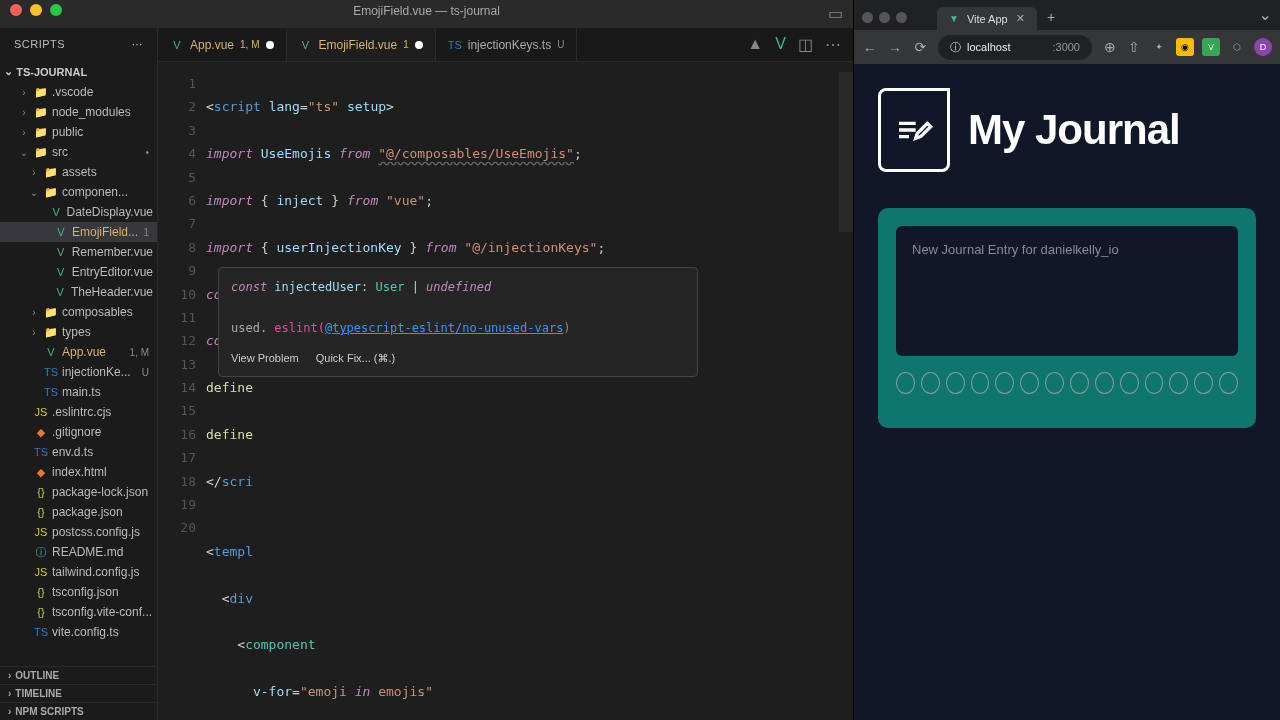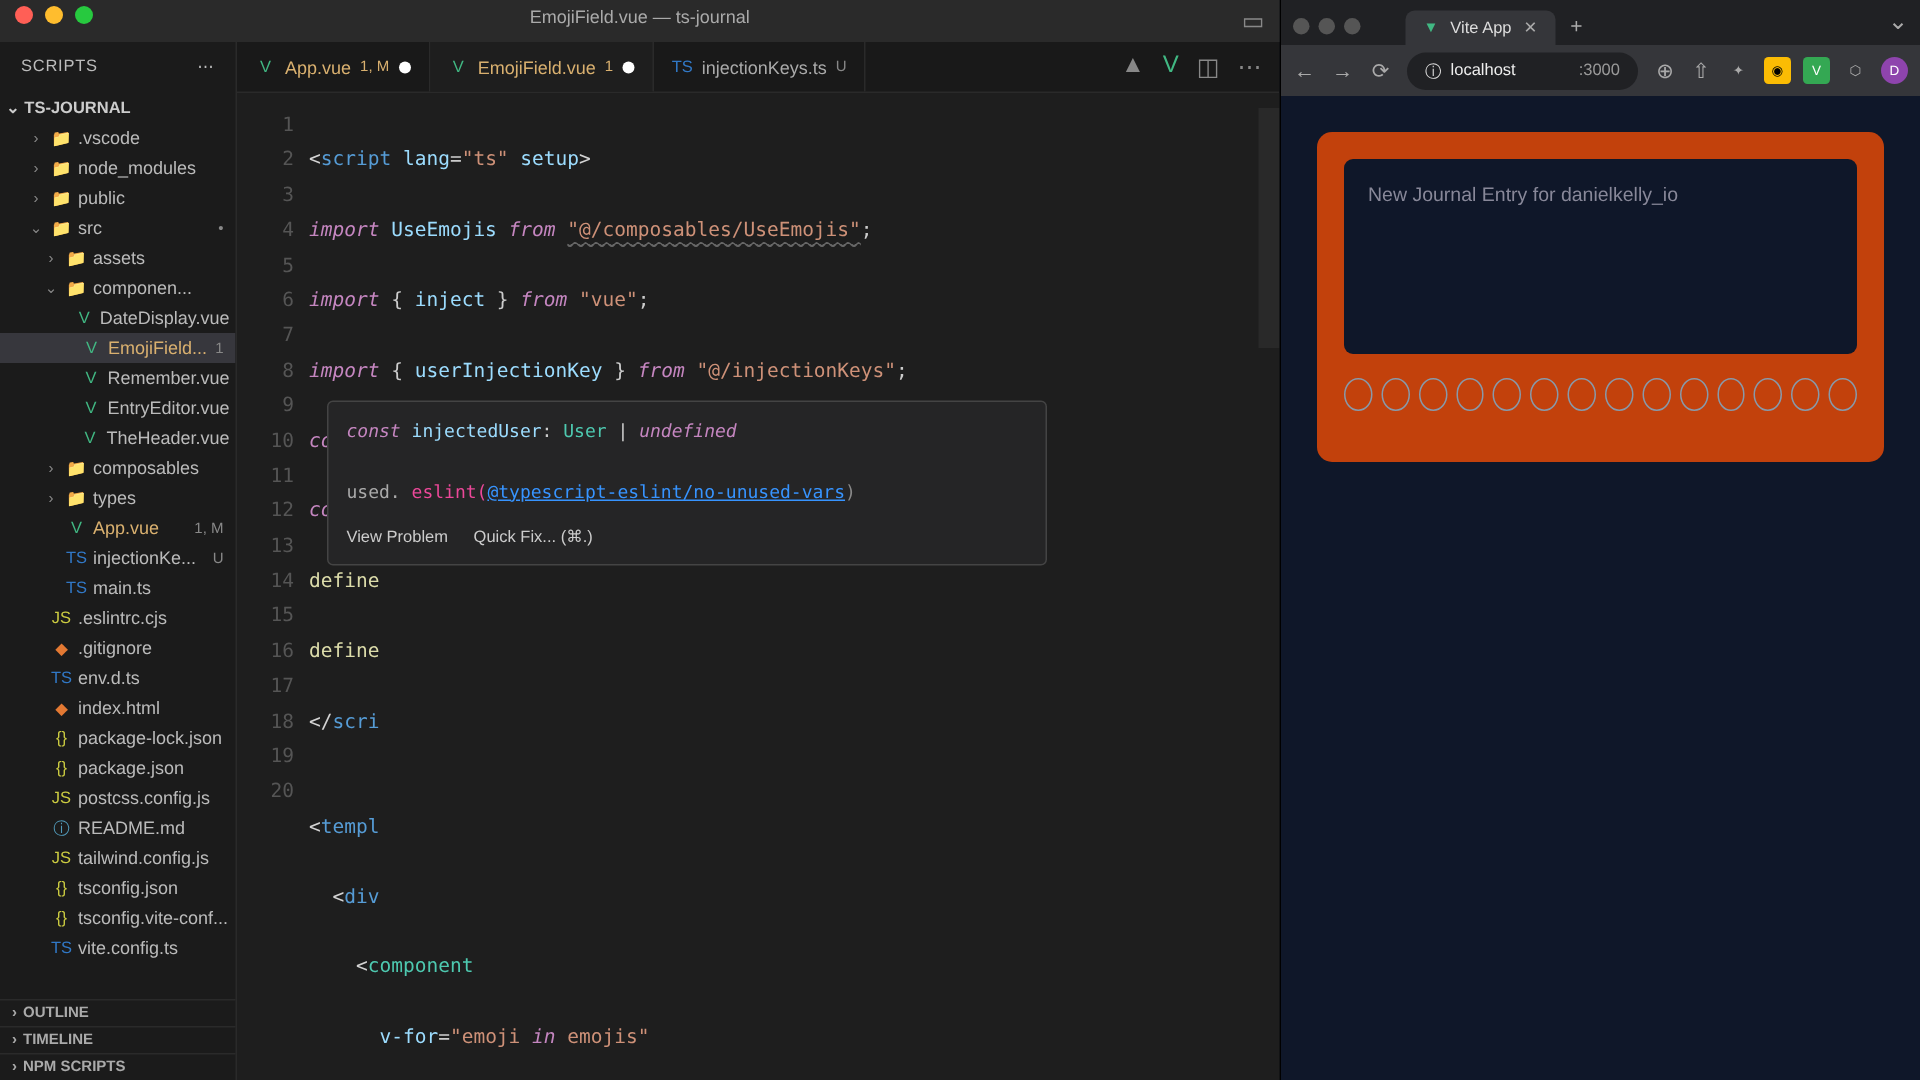--- a/index.html
+++ b/index.html
@@ -247,21 +247,21 @@
   position: absolute;
   width: 20px; height: 20px;
   border-top: 3px solid #fff;
   border-right: 3px solid #fff;
   top: -3px; right: -3px;
   background: #0f1729;
 }
 .journal-logo svg { width: 40px; height: 40px; }
 .journal-title { font-size: 42px; font-weight: 800; letter-spacing: -1px; }
 .entry-card {
-  background: #c2410c;
+  background: #0f766e;
   border-radius: 10px;
   padding: 18px;
 }
 .entry-textarea {
   background: #0f1729;
   border-radius: 6px;
   padding: 16px;
   min-height: 130px;
   color: #889;
   font-size: 13px;
@@ -645,20 +645,29 @@
       <span class="btool-icon">⊕</span>
       <span class="btool-icon">⇧</span>
       <span class="bext bext-gray">✦</span>
       <span class="bext bext-yellow">◉</span>
       <span class="bext bext-green">V</span>
       <span class="bext bext-gray">⬡</span>
       <span class="bext bext-avatar">D</span>
     </div>
   </div>
   <div class="page-content">
+    <div class="journal-header">
+      <div class="journal-logo">
+        <svg viewBox="0 0 24 24" fill="none" stroke="#fff" stroke-width="2">
+          <path d="M3 8 h10 M3 12 h10 M3 16 h6"></path>
+          <path d="M14 14 l6-6 2 2 -6 6 -3 1 z"></path>
+        </svg>
+      </div>
+      <div class="journal-title">My Journal</div>
+    </div>
     <div class="entry-card">
       <div class="entry-textarea">New Journal Entry for danielkelly_io</div>
       <div class="emoji-row" id="emoji-row">
           <span></span>
           <span></span>
           <span></span>
           <span></span>
           <span></span>
           <span></span>
           <span></span>

